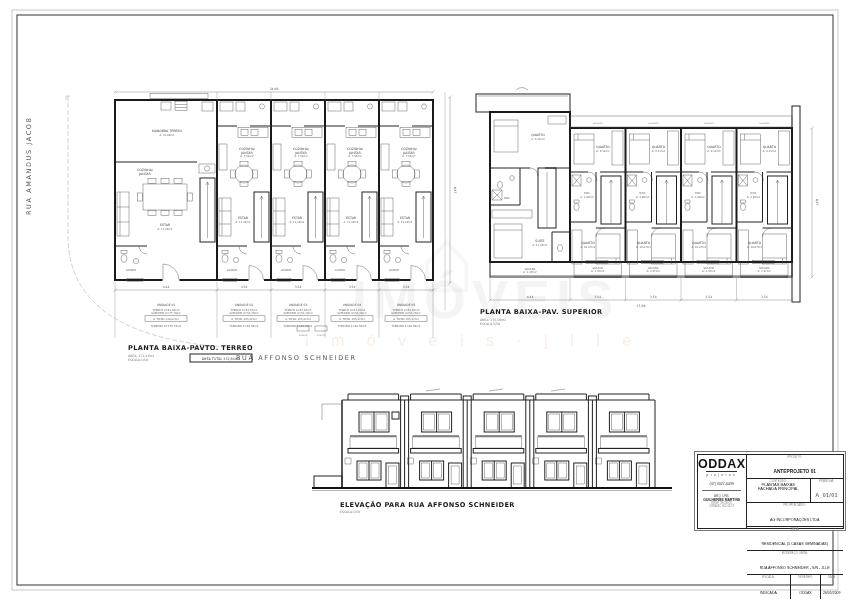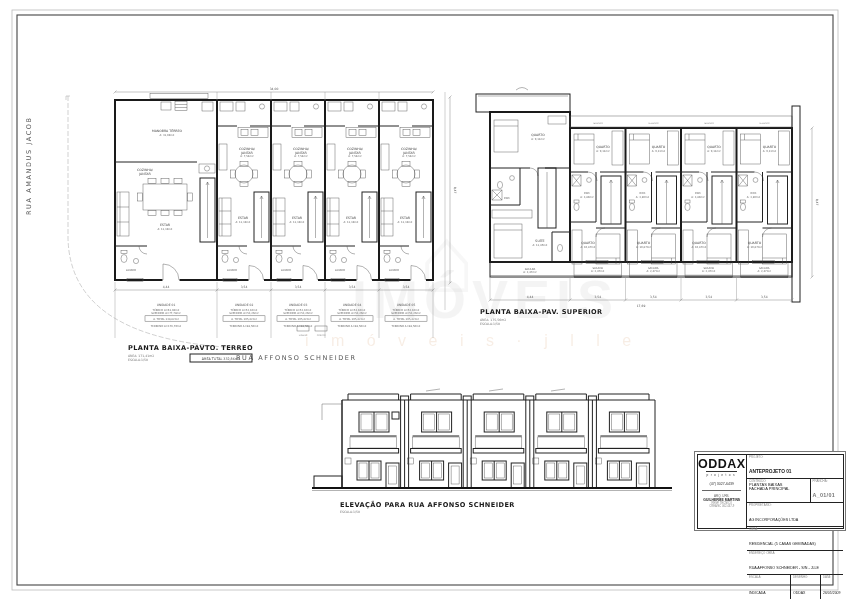--- a/index.html
+++ b/index.html
@@ -21,21 +21,21 @@
   .street{font-size:6.5px;letter-spacing:1.6px;fill:#555;}
   .tiny{font-size:2.2px;fill:#888;text-anchor:middle;}
   
   .wm{position:absolute;pointer-events:none;color:#777;}
   .wm-house{left:418px;top:205px;font-size:95px;opacity:0.05;}
   .wm-big{left:352px;top:268px;font-size:54px;font-weight:bold;letter-spacing:6px;opacity:0.07;}
   .wm-small{left:305px;top:332px;font-size:16px;letter-spacing:9px;opacity:0.13;color:#c77b3b;}
   
   .tb{position:absolute;left:694px;top:451px;width:152px;height:80px;border:0.8px solid #777;
       padding:1.5px;background:#fff;box-sizing:border-box;}
-  .tbi{width:100%;height:100%;border:1.1px solid #222;display:flex;box-sizing:border-box;}
+  .tbi{width:100%;height:100%;border:1.1px solid #222;display:flex;box-sizing:border-box;text-align:center;}
   .tbl{width:50px;border-right:1.1px solid #222;display:flex;flex-direction:column;
        align-items:center;box-sizing:border-box;padding-top:3px;}
   .logo{font-size:12.5px;font-weight:bold;letter-spacing:0.5px;color:#111;line-height:1;}
   .logosub{font-size:3.2px;letter-spacing:2.4px;color:#444;margin-top:1px;border-top:0.6px solid #333;padding-top:1px;}
   .phone{font-size:3.6px;color:#333;margin-top:5px;}
   .tb-div{width:80%;border-top:0.6px solid #666;margin:4px 0 3px 0;}
   .arch1{font-size:3px;color:#666;}
   .arch2{font-size:3.4px;font-weight:bold;color:#222;}
   .arch3,.arch4{font-size:2.7px;color:#888;}
   .tbr{flex:1;display:flex;flex-direction:column;box-sizing:border-box;}

